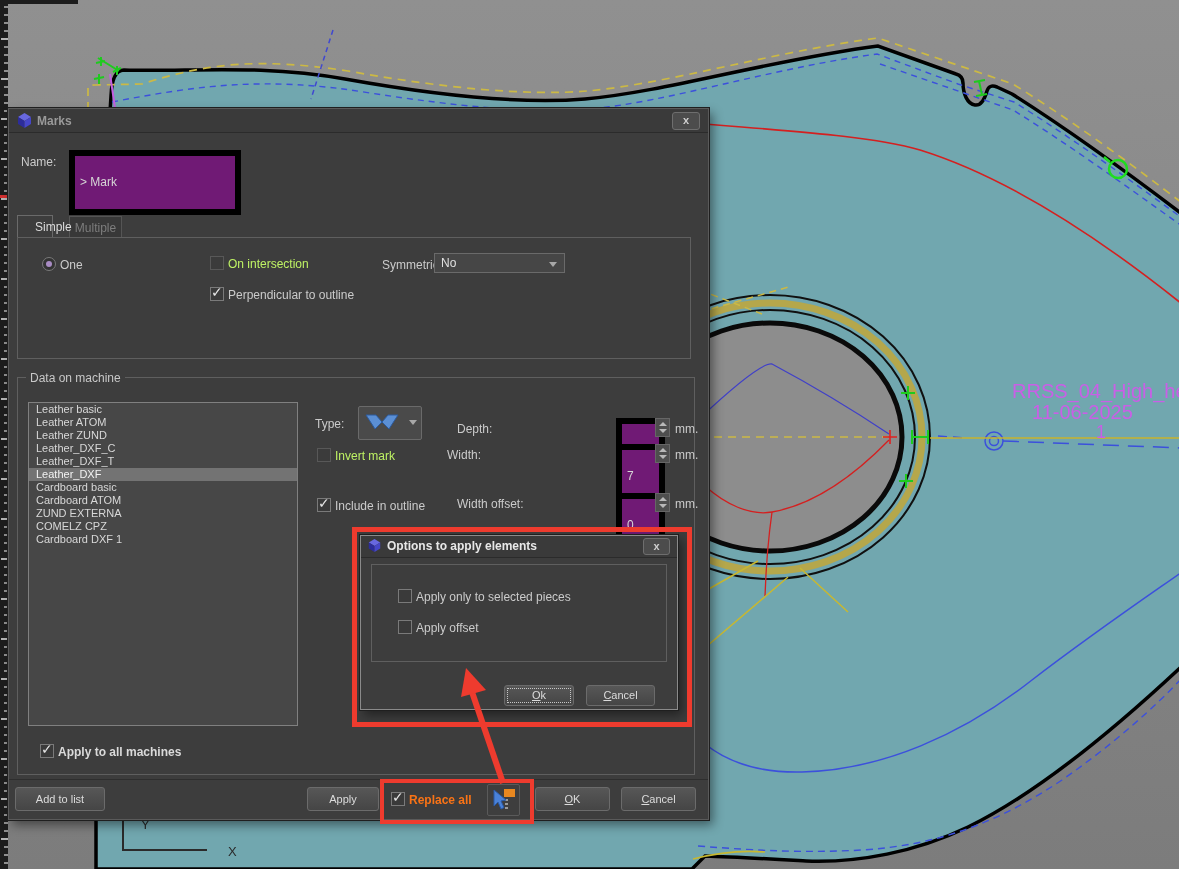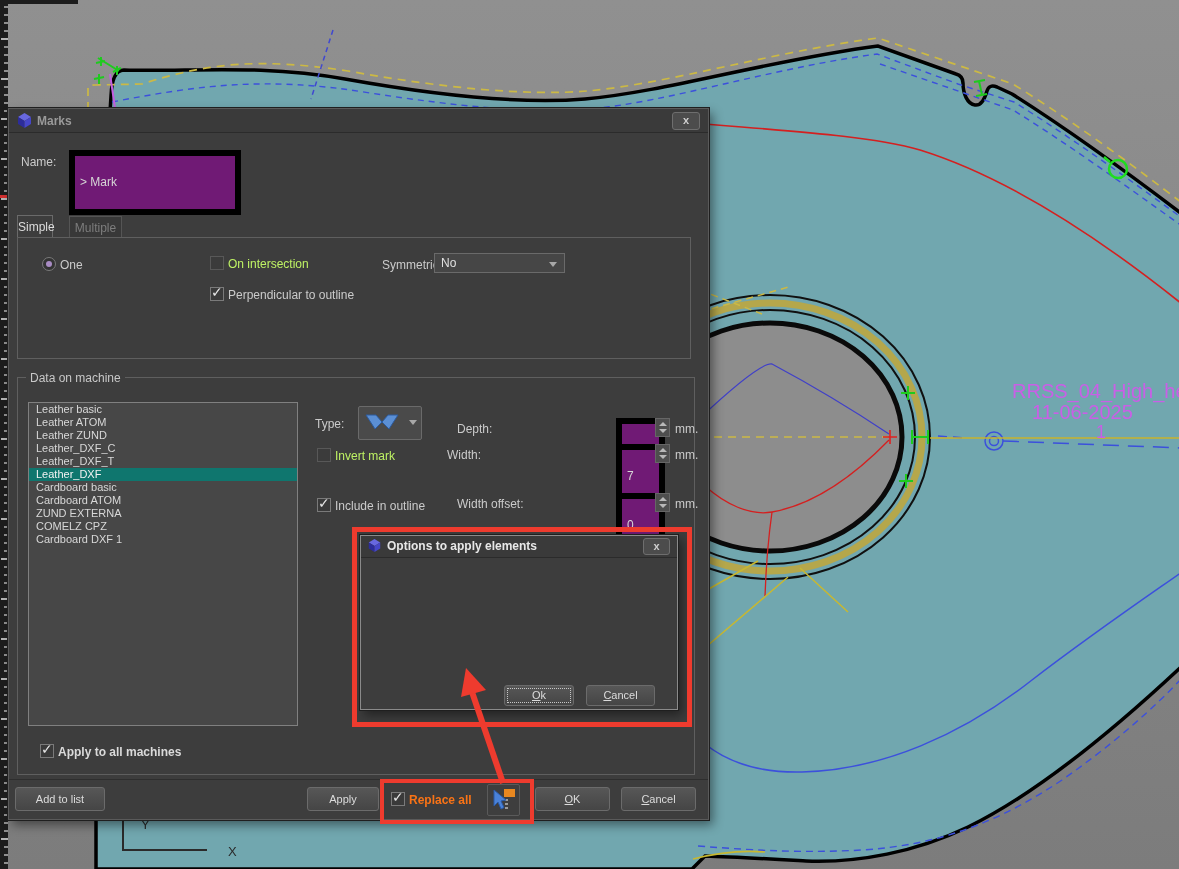--- a/index.html
+++ b/index.html
@@ -41,21 +41,21 @@
   .btn{position:absolute;height:24px;background:linear-gradient(#575757,#454545);
     border:1px solid #6b6b6b;border-radius:3px;color:#dcdcdc;font-size:11px;
     text-align:center;line-height:22px;box-sizing:border-box;cursor:default;}
   .u{text-decoration:underline;}
   .tab{position:absolute;height:22px;line-height:22px;text-align:center;box-sizing:border-box;}
   .tab.active{background:#3d3d3d;border:1px solid #6a6a6a;border-bottom:none;color:#dcdcdc;z-index:2;}
   .tab.inactive{background:#383838;border:1px solid #555;color:#7d7d7d;}
   .list{position:absolute;background:#474747;border:1px solid #808080;overflow:hidden;
     font-size:11px;color:#d8d8d8;}
   .list .row{height:13px;line-height:13px;padding-left:7px;white-space:nowrap;}
-  .list .row.sel{background:#0f766e;color:#f2f2f2;}
+  .list .row.sel{background:#737373;color:#f2f2f2;}
   .dd{position:absolute;background:#464646;border:1px solid #6a6a6a;color:#e0e0e0;
     line-height:18px;padding-left:6px;box-sizing:border-box;}
   .dd::after{content:"";position:absolute;right:7px;top:8px;width:0;height:0;
     border-left:4px solid transparent;border-right:4px solid transparent;border-top:5px solid #a8a8a8;}
   
   .ann{position:absolute;border:4px solid #ee3b2e;z-index:30;pointer-events:none;}
 </style>
 </head>
 <body>
 
@@ -142,21 +142,21 @@
           <polygon points="15,5 8.5,9 8.5,16 15,12" fill="#4646c8"></polygon>
         </svg>
       </span>
       <span class="titletext">Marks</span>
       <span class="closebtn" style="right:8px;top:3px;width:26px;height:16px;">x</span>
     </div>
 
     <span class="cblabel" style="left:12px;top:46px;">Name:</span>
     <span class="field" style="left:60px;top:41px;width:150px;height:17px;">&gt; Mark</span>
 
-    <span class="tab active" style="left:8px;top:106px;width:36px;">Simple</span>
+    <span class="tab active" style="left:8px;top:106px;width:36px;padding-left:17px;">Simple</span>
     <span class="tab inactive" style="left:60px;top:107px;width:53px;">Multiple</span>
 
     <div class="grp" style="left:8px;top:128px;width:672px;height:120px;">
       <span class="radio on" style="left:24px;top:19px;"></span>
       <span class="cblabel" style="left:42px;top:20px;">One</span>
       <span class="cb disabled" style="left:192px;top:18px;"></span>
       <span class="cblabel dim" style="left:210px;top:19px;">On intersection</span>
       <span class="cb checked" style="left:192px;top:49px;"></span>
       <span class="cblabel" style="left:210px;top:50px;">Perpendicular to outline</span>
       <span class="cblabel" style="left:364px;top:20px;">Symmetric:</span>
@@ -243,20 +243,26 @@
       <span class="abs" style="left:6px;top:2px;">
         <svg width="15" height="15" viewBox="0 0 17 17">
           <polygon points="8.5,1 15,5 8.5,9 2,5" fill="#6868e0"></polygon>
           <polygon points="2,5 8.5,9 8.5,16 2,12" fill="#2c2c9a"></polygon>
           <polygon points="15,5 8.5,9 8.5,16 15,12" fill="#4646c8"></polygon>
         </svg>
       </span>
       <span class="titletext" style="left:26px;top:3px;color:#e8e8e8;">Options to apply elements</span>
       <span class="closebtn" style="right:7px;top:2px;width:25px;height:15px;line-height:14px;">x</span>
     </div>
+    <div class="grp" style="left:10px;top:28px;width:294px;height:96px;">
+      <span class="cb" style="left:26px;top:24px;"></span>
+      <span class="cblabel" style="left:44px;top:25px;">Apply only to selected pieces</span>
+      <span class="cb" style="left:26px;top:55px;"></span>
+      <span class="cblabel" style="left:44px;top:56px;">Apply offset</span>
+    </div>
     <span class="btn" style="left:143px;top:149px;width:70px;height:21px;line-height:19px;outline:1px dotted #c8c8c8;outline-offset:-4px;"><span class="u">O</span><span>k</span></span>
     <span class="btn" style="left:225px;top:149px;width:69px;height:21px;line-height:19px;"><span class="u">C</span><span>ancel</span></span>
   </div>
 
   <div class="ann" style="left:352px;top:527px;width:330px;height:190px;border-width:5px;"></div>
   <div class="ann" style="left:380px;top:779px;width:146px;height:37px;"></div>
   <svg class="abs" style="left:0;top:0;z-index:40;pointer-events:none;" width="1179" height="869">
     <line x1="503" y1="783" x2="472" y2="692" stroke="#ee3b2e" stroke-width="6"></line>
     <polygon points="466,668 486,690 461,697" fill="#ee3b2e"></polygon>
   </svg>

